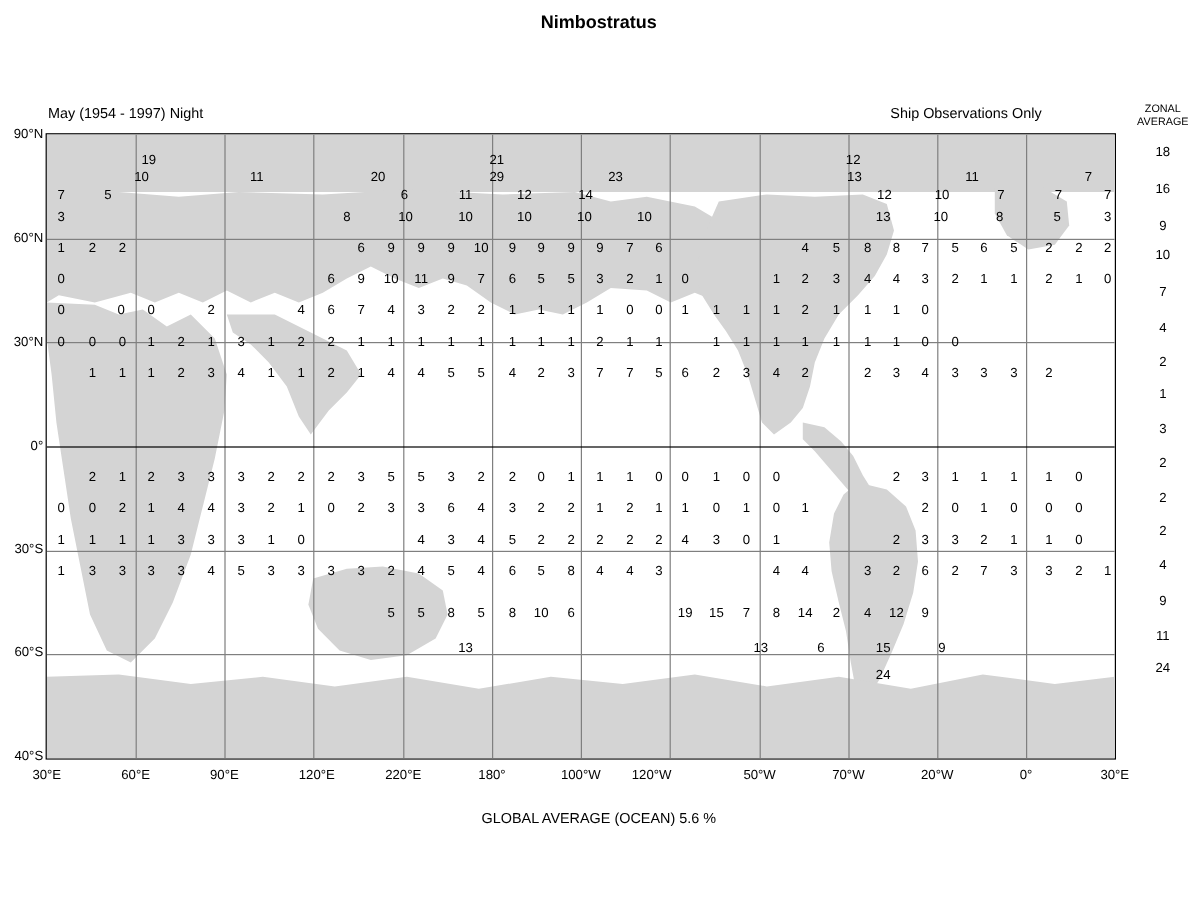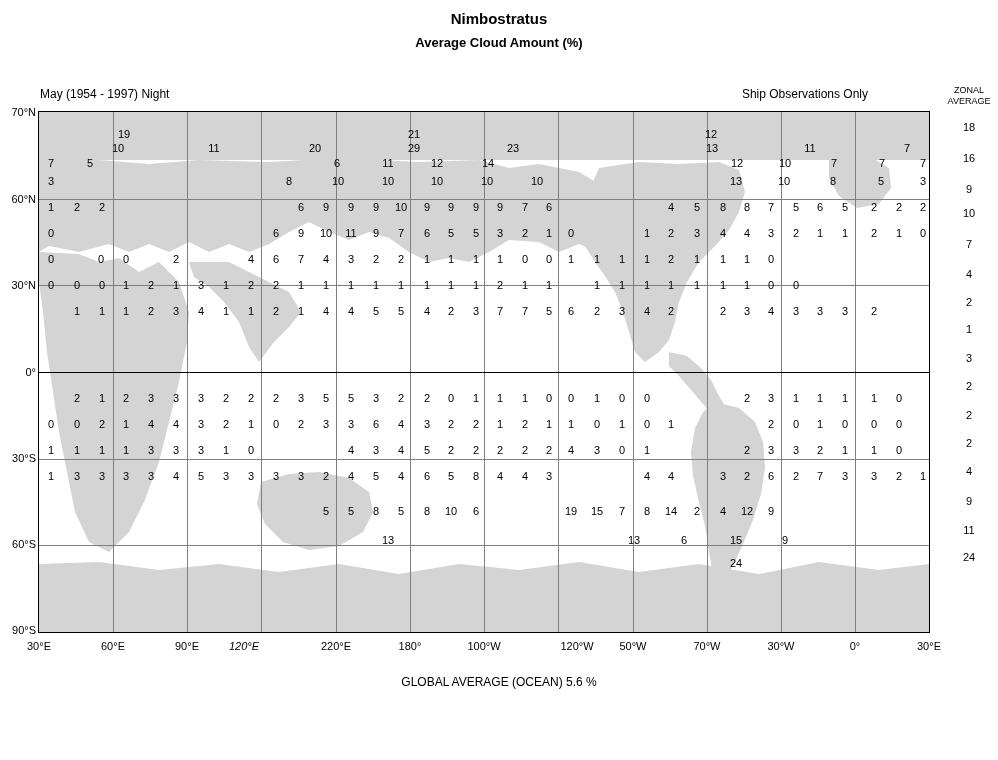--- a/index.html
+++ b/index.html
@@ -123,21 +123,20 @@
     text-align: center;
     font-size: 12px;
   }
 </style>
 </head>
 <body>
 
 <div id="page">
 
   <div class="title" id="main-title">Nimbostratus</div>
-  <div class="title" id="sub-title">Average Cloud Amount (%)</div>
 
   <div id="caption-left">May (1954 - 1997) Night</div>
   <div id="caption-right">Ship Observations Only</div>
 
   <div id="zonal-header">
     <div>ZONAL</div>
     <div>AVERAGE</div>
   </div>
 
   <div id="plot">
@@ -498,39 +497,39 @@
         <div class="cell" style="left: 732px; top: 393.667px;">9</div>
         <div class="cell" style="left: 349px; top: 422.556px;">13</div>
         <div class="cell" style="left: 595px; top: 422.556px;">13</div>
         <div class="cell" style="left: 645px; top: 422.556px;">6</div>
         <div class="cell" style="left: 697px; top: 422.556px;">15</div>
         <div class="cell" style="left: 746px; top: 422.556px;">9</div>
         <div class="cell" style="left: 697px; top: 445.667px;">24</div>
       </div>
   </div>
 
-  <div class="ylabel" style="top:106px;">70°N</div>
+  <div class="ylabel" style="top:106px;">90°N</div>
   <div class="ylabel" style="top:193px;">60°N</div>
   <div class="ylabel" style="top:279px;">30°N</div>
   <div class="ylabel" style="top:366px;">0°</div>
   <div class="ylabel" style="top:452px;">30°S</div>
   <div class="ylabel" style="top:538px;">60°S</div>
-  <div class="ylabel" style="top:624px;">90°S</div>
+  <div class="ylabel" style="top:624px;">40°S</div>
 
   <div class="xlabel" style="left:9px;">30°E</div>
   <div class="xlabel" style="left:83px;">60°E</div>
   <div class="xlabel" style="left:157px;">90°E</div>
-  <div class="xlabel" style="left:214px;font-style:italic;">120°E</div>
+  <div class="xlabel" style="left:234px;">120°E</div>
   <div class="xlabel" style="left:306px;">220°E</div>
   <div class="xlabel" style="left:380px;">180°</div>
   <div class="xlabel" style="left:454px;">100°W</div>
-  <div class="xlabel" style="left:547px;text-align:center;">120°W</div>
+  <div class="xlabel" style="left:513px;text-align:center;">120°W</div>
   <div class="xlabel" style="left:603px;">50°W</div>
   <div class="xlabel" style="left:677px;">70°W</div>
-  <div class="xlabel" style="left:751px;">30°W</div>
+  <div class="xlabel" style="left:751px;">20°W</div>
   <div class="xlabel" style="left:825px;">0°</div>
   <div class="xlabel" style="left:899px;">30°E</div>
 
   <div id="zonal-values">
       <div class="zonal" style="top: 121px;">18</div>
       <div class="zonal" style="top: 152px;">16</div>
       <div class="zonal" style="top: 183px;">9</div>
       <div class="zonal" style="top: 207px;">10</div>
       <div class="zonal" style="top: 238px;">7</div>
       <div class="zonal" style="top: 268px;">4</div>

